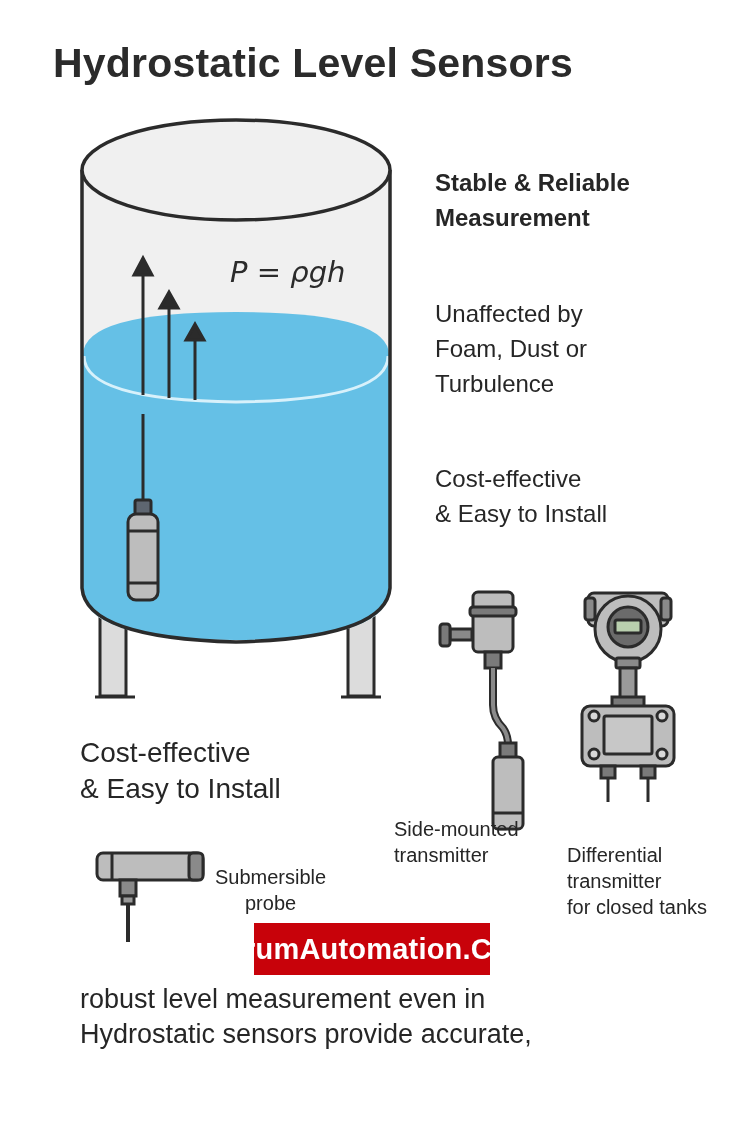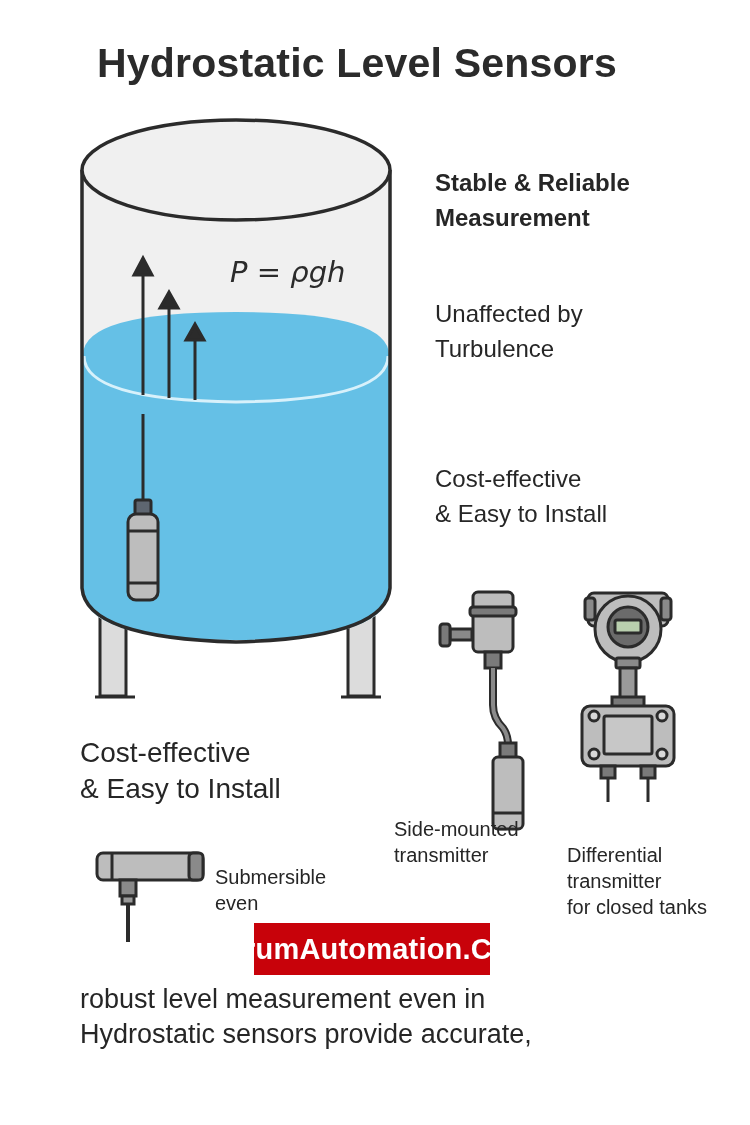--- a/index.html
+++ b/index.html
@@ -1,27 +1,27 @@
 <!DOCTYPE html>
 <html><head>
 <meta charset="utf-8">
 <style>
   html, body { margin: 0; padding: 0; background: #ffffff; }
   body { width: 750px; height: 1125px; position: relative; overflow: hidden;
          font-family: "Liberation Sans", "DejaVu Sans", sans-serif; color: #2b2b2b; }
   .abs { position: absolute; }
-  .title { left: 53px; top: 40px; font-size: 41px; font-weight: bold; color: #2b2b2b; letter-spacing: 0.2px; white-space: nowrap; margin-left: 44px; }
+  .title { left: 53px; top: 40px; font-size: 41px; font-weight: bold; color: #2b2b2b; letter-spacing: 0.2px; white-space: nowrap; }
   .feat { left: 435px; font-size: 24px; line-height: 35px; color: #262626; white-space: nowrap; }
   .feat.bold { font-weight: bold; }
   .feat1 { top: 165px; }
   .feat2 { top: 296px; }
   .feat3 { top: 461px; }
   .left-heading { left: 80px; top: 735px; font-size: 28px; line-height: 36px; color: #262626; white-space: nowrap; }
   .caption { font-size: 20px; line-height: 26px; color: #262626; white-space: nowrap; }
-  .cap-sub { left: 215px; top: 864px; }
+  .cap-sub { left: 215px; top: 864px; text-align: center; }
   .cap-side { left: 394px; top: 816px; }
   .cap-diff { left: 567px; top: 842px; }
   .brand { left: 254px; top: 923px; width: 236px; height: 52px; background: #c8020a;
            color: #ffffff; font-weight: bold; font-size: 29px; display: flex; align-items: center; justify-content: center;
            letter-spacing: 0.2px; }
   .summary { left: 80px; top: 982px; font-size: 27px; line-height: 35px; color: #262626; white-space: nowrap; }
   .formula { font-family: "DejaVu Sans", sans-serif; font-style: italic; font-size: 29px; fill: #2b2b2b; }
   svg.full { position: absolute; left: 0; top: 0; }
 </style>
 </head>
@@ -114,35 +114,36 @@
 </svg>
 
 <div class="abs title">Hydrostatic Level Sensors</div>
 
 <div class="abs feat bold feat1">
   <div>Stable &amp; Reliable</div>
   <div>Measurement</div>
 </div>
 <div class="abs feat feat2">
   <div>Unaffected by</div>
+  <div>Foam, Dust or</div>
   <div>Turbulence</div>
 </div>
 <div class="abs feat feat3">
   <div>Cost-effective</div>
   <div>&amp; Easy to Install</div>
 </div>
 
 <div class="abs left-heading">
   <div>Cost-effective</div>
   <div>&amp; Easy to Install</div>
 </div>
 
 <div class="abs caption cap-sub">
   <div>Submersible</div>
-  <div>even</div>
+  <div>probe</div>
 </div>
 <div class="abs caption cap-side">
   <div>Side-mounted</div>
   <div>transmitter</div>
 </div>
 <div class="abs caption cap-diff">
   <div>Differential</div>
   <div>transmitter</div>
   <div>for closed tanks</div>
 </div>

